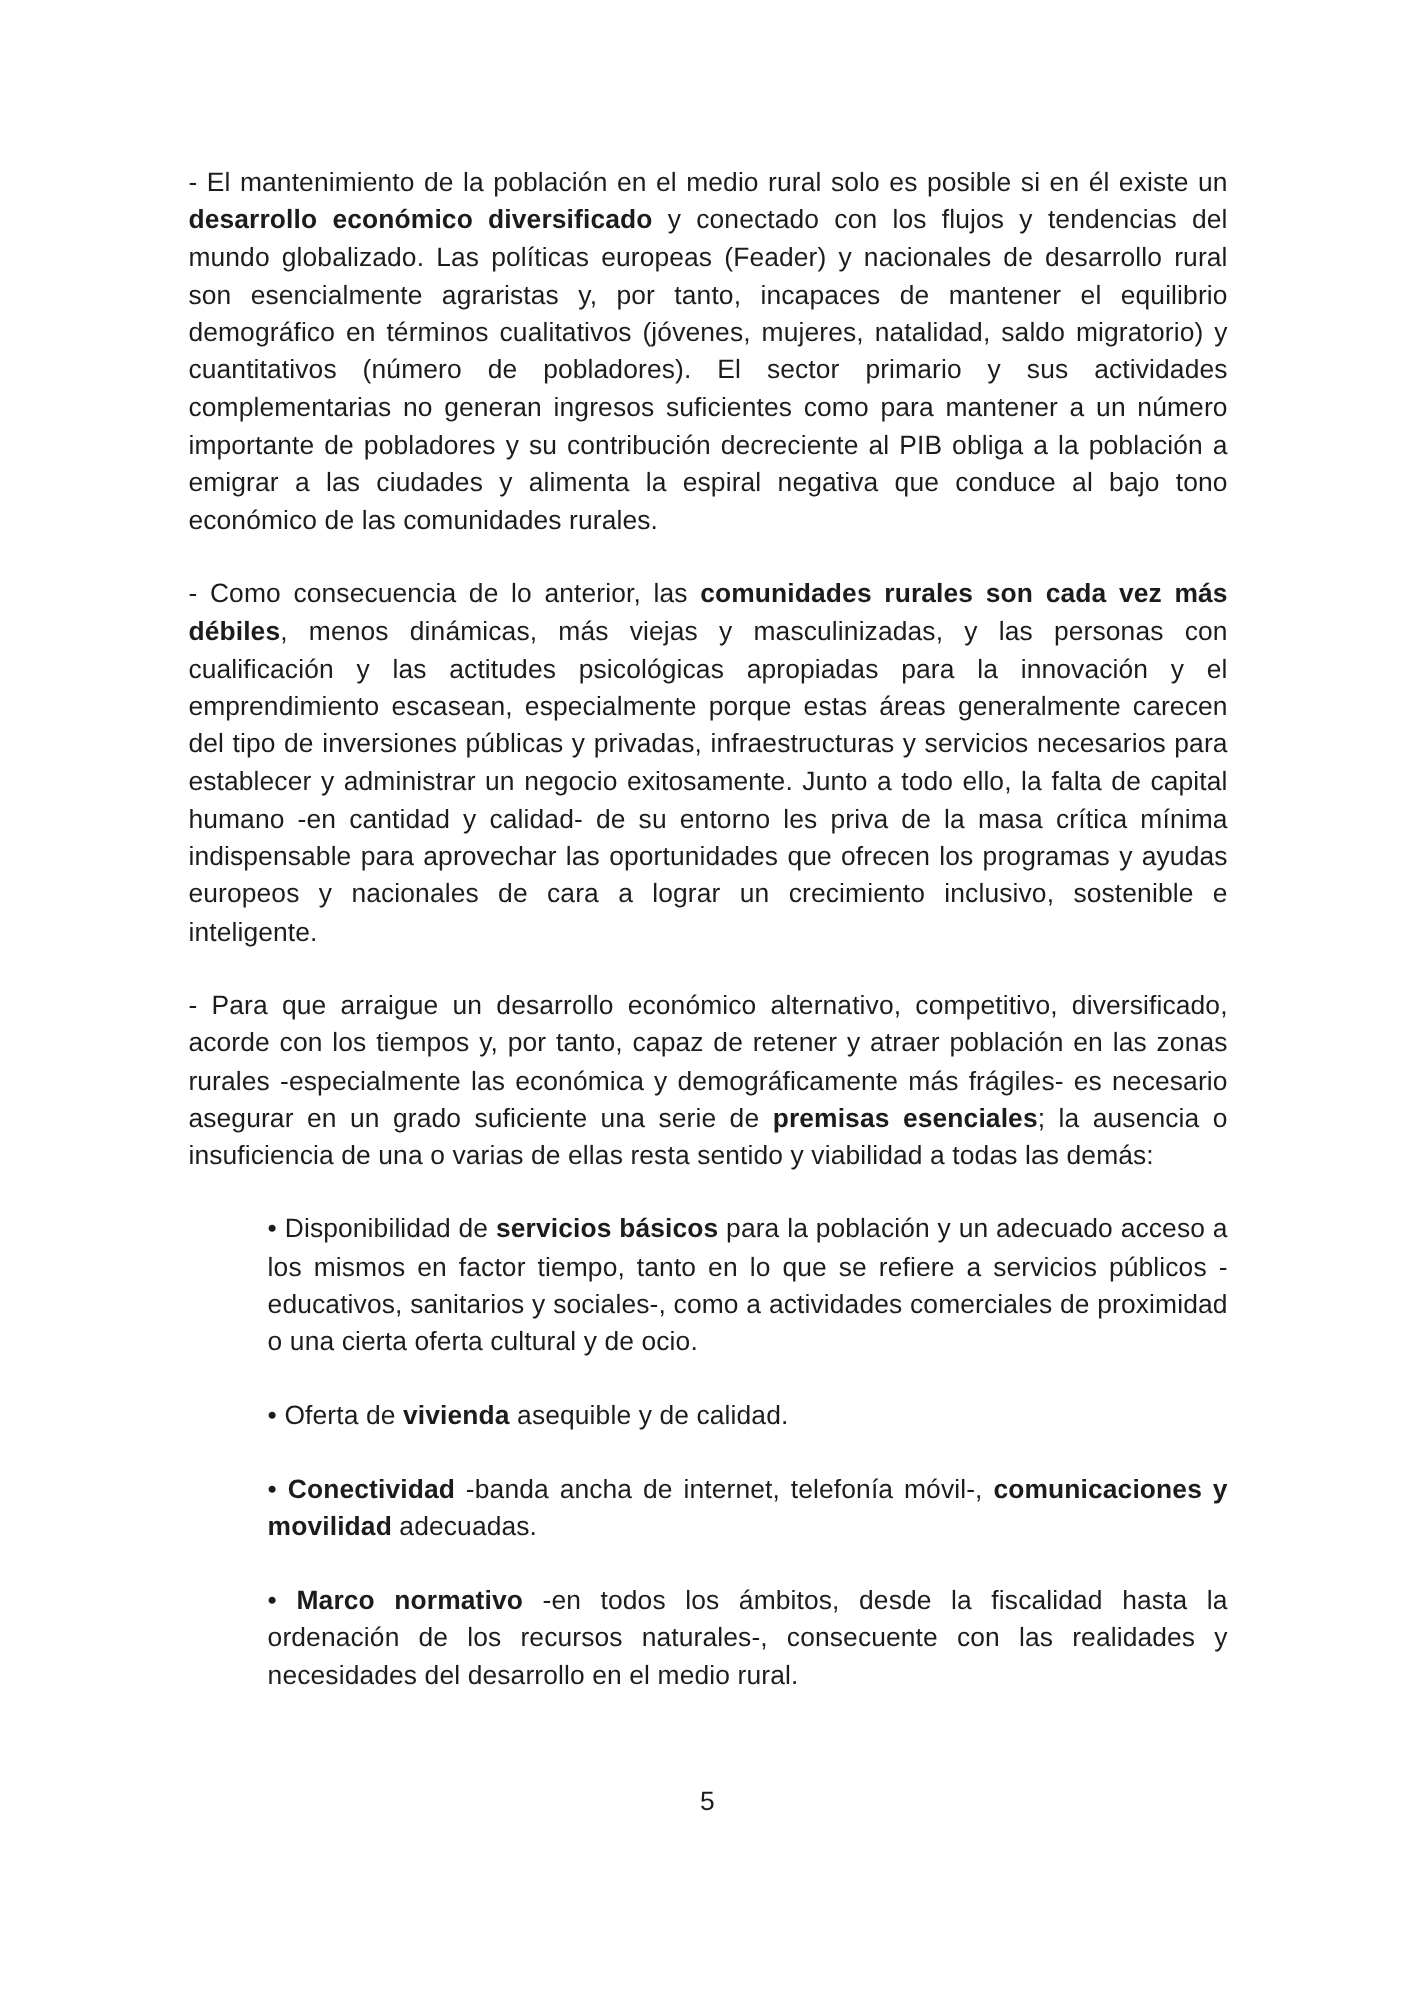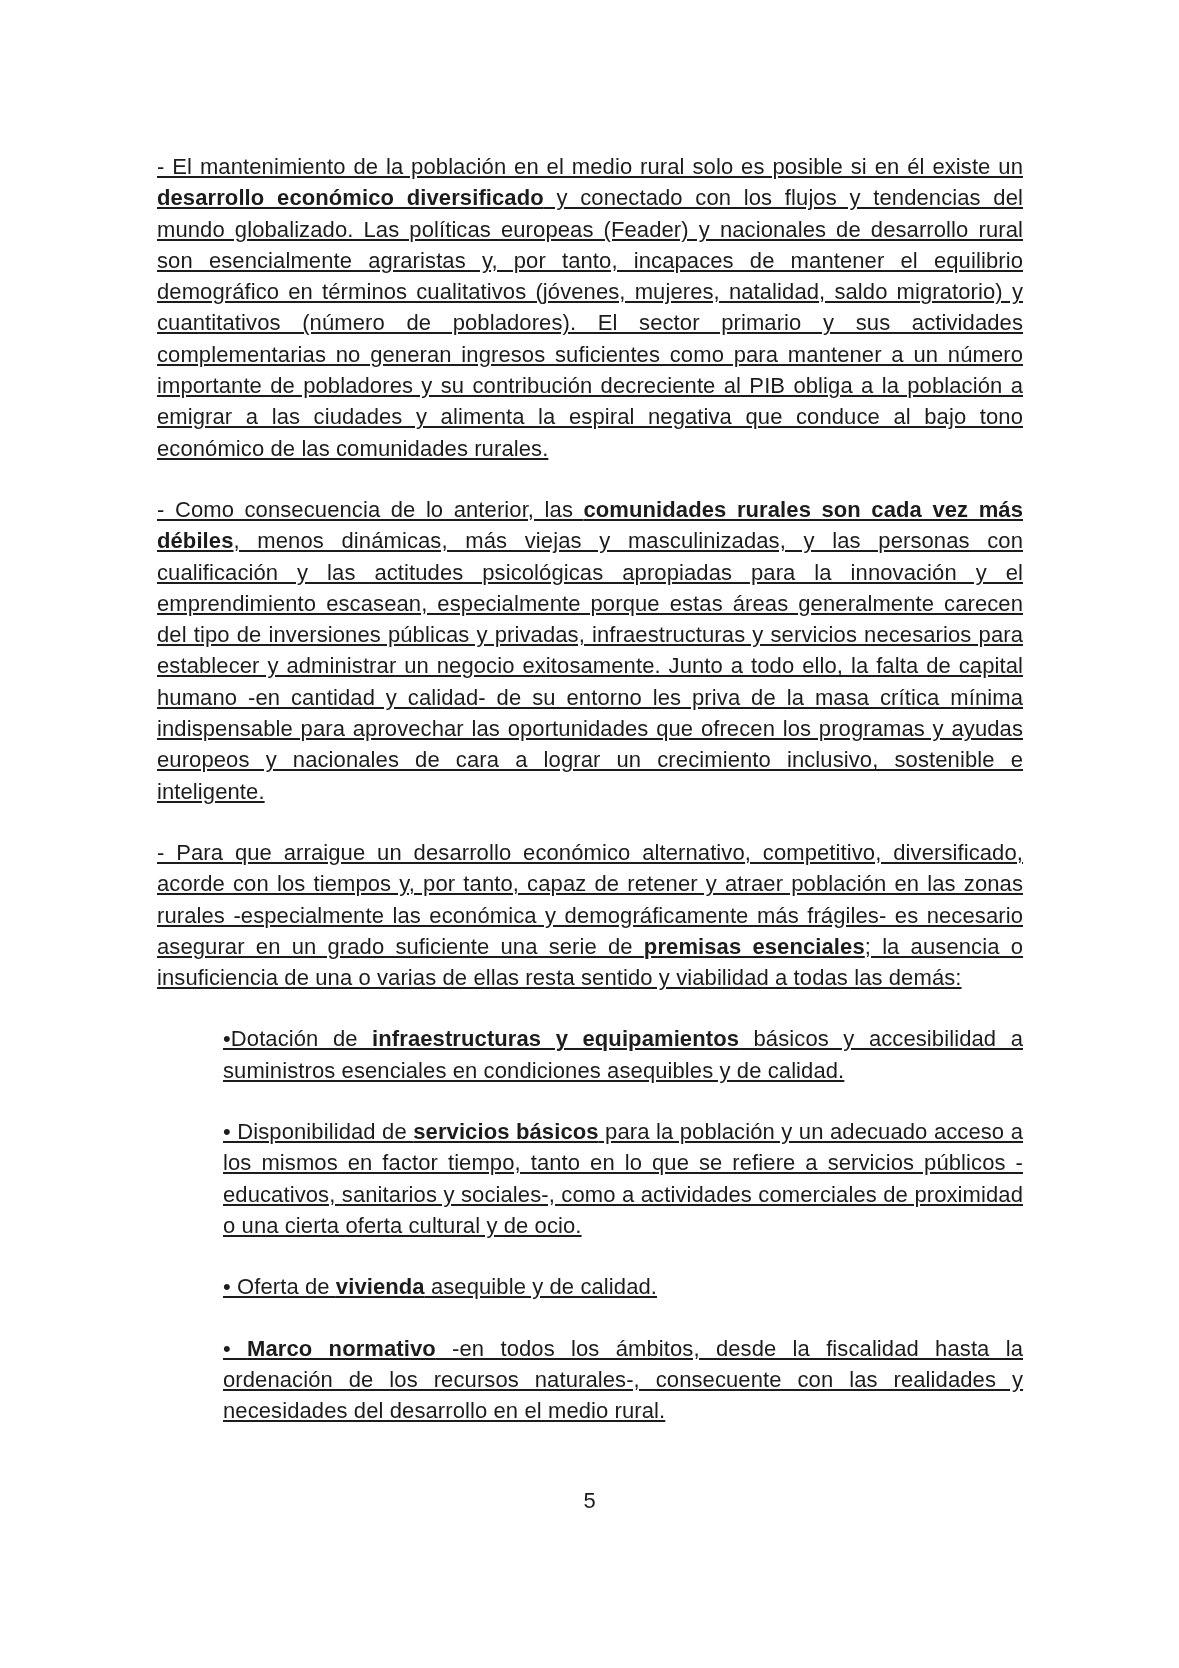--- a/index.html
+++ b/index.html
@@ -25,22 +25,21 @@
     left: 157px;
     top: 134px;
     width: 866px;
     font-size: 22px;
     line-height: 31.3px;
     text-align: justify;
     text-justify: inter-word;
     letter-spacing: 0.1px;
   }
   .block {
-    margin: 17px 0 30px 0;
-    text-decoration: underline;
+    margin: 2px 0 30px 0;
   }
   .block.bullet {
     margin-left: 66px;
   }
   .bold {
     font-weight: bold;
   }
   .page-footer {
     position: absolute;
     left: 0;
@@ -54,21 +53,21 @@
   }
 </style>
 </head>
 <body>
 
 <div class="page">
   <main class="doc-body" id="doc-body">
       <p class="block paragraph"><span>- El mantenimiento de la población en el medio rural solo es posible si en él existe un </span><span class="bold">desarrollo económico diversificado</span><span> y conectado con los flujos y tendencias del mundo globalizado. Las políticas europeas (Feader) y nacionales de desarrollo rural son esencialmente agraristas y, por tanto, incapaces de mantener el equilibrio demográfico en términos cualitativos (jóvenes, mujeres, natalidad, saldo migratorio) y cuantitativos (número de pobladores). El sector primario y sus actividades complementarias no generan ingresos suficientes como para mantener a un número importante de pobladores y su contribución decreciente al PIB obliga a la población a emigrar a las ciudades y alimenta la espiral negativa que conduce al bajo tono económico de las comunidades rurales.</span></p>
       <p class="block paragraph"><span>- Como consecuencia de lo anterior, las </span><span class="bold">comunidades rurales son cada vez más débiles</span><span>, menos dinámicas, más viejas y masculinizadas, y las personas con cualificación y las actitudes psicológicas apropiadas para la innovación y el emprendimiento escasean, especialmente porque estas áreas generalmente carecen del tipo de inversiones públicas y privadas, infraestructuras y servicios necesarios para establecer y administrar un negocio exitosamente. Junto a todo ello, la falta de capital humano -en cantidad y calidad- de su entorno les priva de la masa crítica mínima indispensable para aprovechar las oportunidades que ofrecen los programas y ayudas europeos y nacionales de cara a lograr un crecimiento inclusivo, sostenible e inteligente.</span></p>
       <p class="block paragraph"><span>- Para que arraigue un desarrollo económico alternativo, competitivo, diversificado, acorde con los tiempos y, por tanto, capaz de retener y atraer población en las zonas rurales -especialmente las económica y demográficamente más frágiles- es necesario asegurar en un grado suficiente una serie de </span><span class="bold">premisas esenciales</span><span>; la ausencia o insuficiencia de una o varias de ellas resta sentido y viabilidad a todas las demás:</span></p>
-      <p class="block bullet"><span>•Dotación de </span><span class="bold">infraestructuras y equipamientos</span><span> básicos y accesibilidad a suministros esenciales en condiciones asequibles y de calidad.</span></p>
       <p class="block bullet"><span>• Disponibilidad de </span><span class="bold">servicios básicos</span><span> para la población y un adecuado acceso a los mismos en factor tiempo, tanto en lo que se refiere a servicios públicos -educativos, sanitarios y sociales-, como a actividades comerciales de proximidad o una cierta oferta cultural y de ocio.</span></p>
       <p class="block bullet"><span>• Oferta de </span><span class="bold">vivienda</span><span> asequible y de calidad.</span></p>
+      <p class="block bullet"><span>• </span><span class="bold">Conectividad</span><span> -banda ancha de internet, telefonía móvil-, </span><span class="bold">comunicaciones y movilidad</span><span> adecuadas.</span></p>
       <p class="block bullet"><span>• </span><span class="bold">Marco normativo</span><span> -en todos los ámbitos, desde la fiscalidad hasta la ordenación de los recursos naturales-, consecuente con las realidades y necesidades del desarrollo en el medio rural.</span></p>
     </main>
   <footer class="page-footer">
     <span class="page-number">5</span>
   </footer>
 </div>
 
 </body></html>

